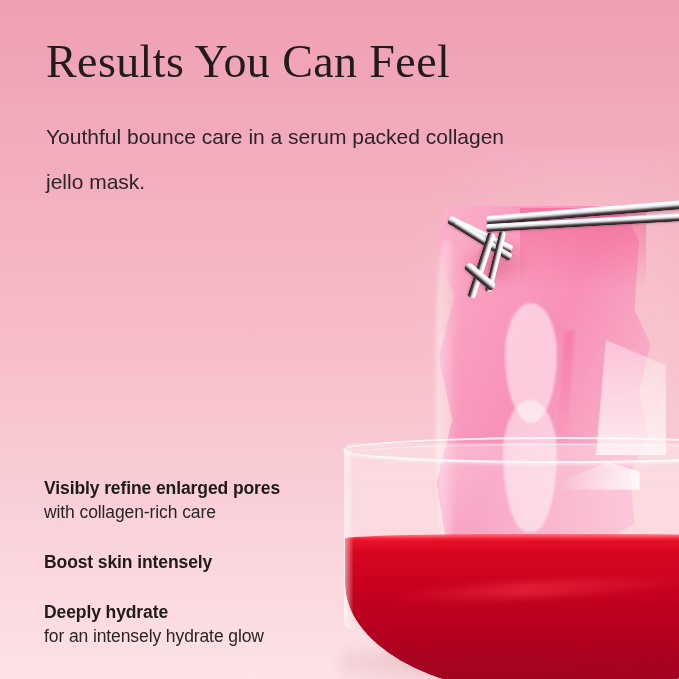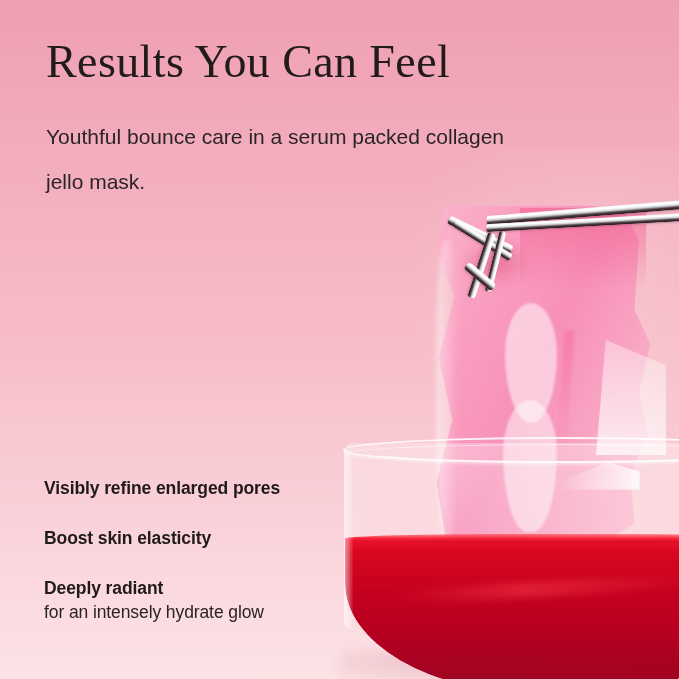--- a/index.html
+++ b/index.html
@@ -368,23 +368,24 @@
     <div class="tweezer-arm tw-tip"></div>
   </div>
 
   <div class="headline">Results You Can Feel</div>
 
   <div class="subhead">Youthful bounce care in a serum packed collagen jello mask.</div>
 
   <div class="benefits">
     <div class="benefit">
       <div class="benefit-title">Visibly refine enlarged pores</div>
+      <div class="benefit-sub">with collagen-rich care</div>
     </div>
     <div class="benefit">
-      <div class="benefit-title">Boost skin elasticity</div>
+      <div class="benefit-title">Boost skin intensely</div>
     </div>
     <div class="benefit">
-      <div class="benefit-title">Deeply radiant</div>
+      <div class="benefit-title">Deeply hydrate</div>
       <div class="benefit-sub">for an intensely hydrate glow</div>
     </div>
   </div>
 
 </div>
 
 </body></html>

